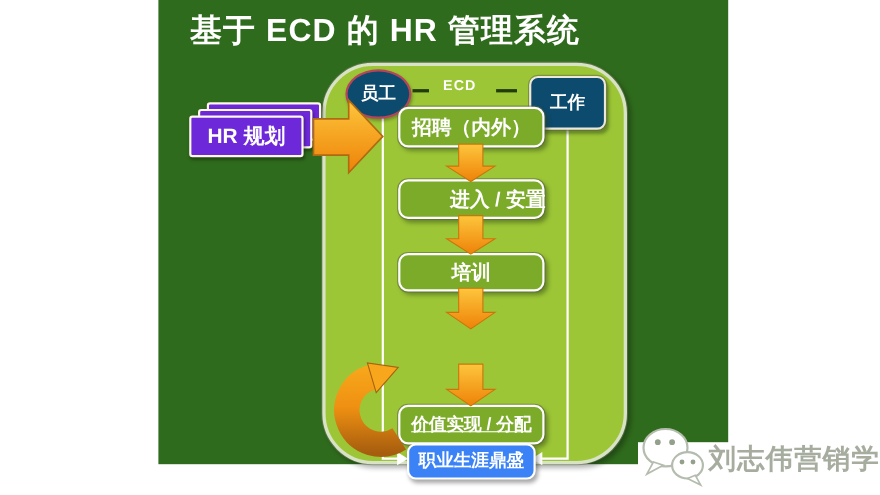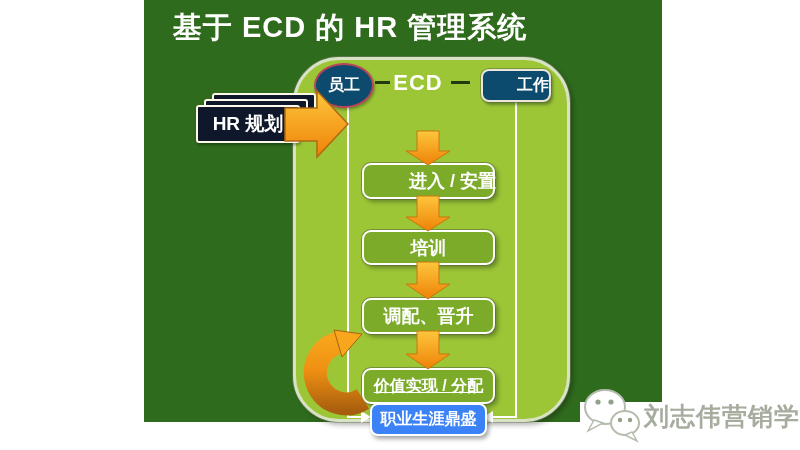--- a/index.html
+++ b/index.html
@@ -41,42 +41,42 @@
 
   .node{
     box-sizing:border-box;z-index:4;background:#0c4a6e;color:#ffffff;font-weight:bold;
     display:flex;align-items:center;justify-content:center;white-space:nowrap;
   }
   .employee{
     left:314px;top:63px;width:60px;height:45px;border-radius:50%;font-size:16px;
     border:2px solid #b8445a;box-shadow:1px 2px 3px rgba(0,0,0,.3);
   }
   .work{
-    left:481px;top:69px;width:70px;height:33px;border-radius:8px;font-size:16px;
-    border:2px solid #ece7da;box-shadow:0 0 0 1px rgba(90,100,60,.5),2px 3px 3px rgba(40,60,20,.45);justify-content:flex-end;
+    left:481px;top:69px;width:70px;height:49px;border-radius:8px;font-size:16px;
+    border:2px solid #ece7da;box-shadow:0 0 0 1px rgba(90,100,60,.5),2px 3px 3px rgba(40,60,20,.45);
   }
   .ecd-label{
     left:390px;top:70px;width:56px;text-align:center;z-index:4;
-    color:#ffffff;font-size:22px;font-weight:bold;letter-spacing:1px;
+    color:#ffffff;font-size:13px;font-weight:bold;letter-spacing:1px;
   }
   .dash{height:3px;background:#243b10;z-index:4;}
   .dash-left{left:375px;top:81px;width:15px;}
   .dash-right{left:451px;top:81px;width:19px;}
 
   .outcome{
     left:370px;top:403px;width:117px;height:33px;box-sizing:border-box;z-index:4;
     background:#3b82f6;border:2px solid #ffffff;border-radius:8px;
     color:#ffffff;font-size:16px;font-weight:bold;white-space:nowrap;
     display:flex;align-items:center;justify-content:center;
     box-shadow:2px 3px 4px rgba(0,0,0,.35);
   }
 
   .card{
-    box-sizing:border-box;z-index:3;background:#0f172a;border:2px solid #fdf8ea;
-    border-radius:3px;box-shadow:1px 2px 3px rgba(0,0,0,.35);margin-left:24px;
+    box-sizing:border-box;z-index:3;background:#6d28d9;border:2px solid #fdf8ea;
+    border-radius:3px;box-shadow:1px 2px 3px rgba(0,0,0,.35);
   }
   .card-back{left:188px;top:93px;width:104px;height:35px;}
   .card-mid{left:180px;top:99px;width:104px;height:36px;}
   .card-front{
     left:172px;top:105px;width:104px;height:38px;
     color:#ffffff;font-weight:bold;font-size:19px;white-space:nowrap;
     display:flex;align-items:center;justify-content:center;
   }
 
   .watermark-bg{left:580px;top:402px;width:220px;height:48px;background:#ffffff;z-index:6;}
@@ -115,28 +115,28 @@
   <div class="abs node employee">
     <span>员工</span>
   </div>
   <div class="abs ecd-label">ECD</div>
   <div class="abs dash dash-left"></div>
   <div class="abs dash dash-right"></div>
   <div class="abs node work">
     <span>工作</span>
   </div>
 
+  <div class="abs step step-1">
+    <span>招聘（内外）</span>
+  </div>
   <div class="abs step step-2">
     <span>进入 / 安置</span>
   </div>
   <div class="abs step step-3">
     <span>培训</span>
-  </div>
-  <div class="abs step step-4">
-    <span>调配、晋升</span>
   </div>
   <div class="abs step step-5">
     <span>价值实现 / 分配</span>
   </div>
 
   <div class="abs outcome">
     <span>职业生涯鼎盛</span>
   </div>
 
   <svg class="abs svg-layer arrows-layer" width="800" height="450" viewBox="0 0 800 450">

